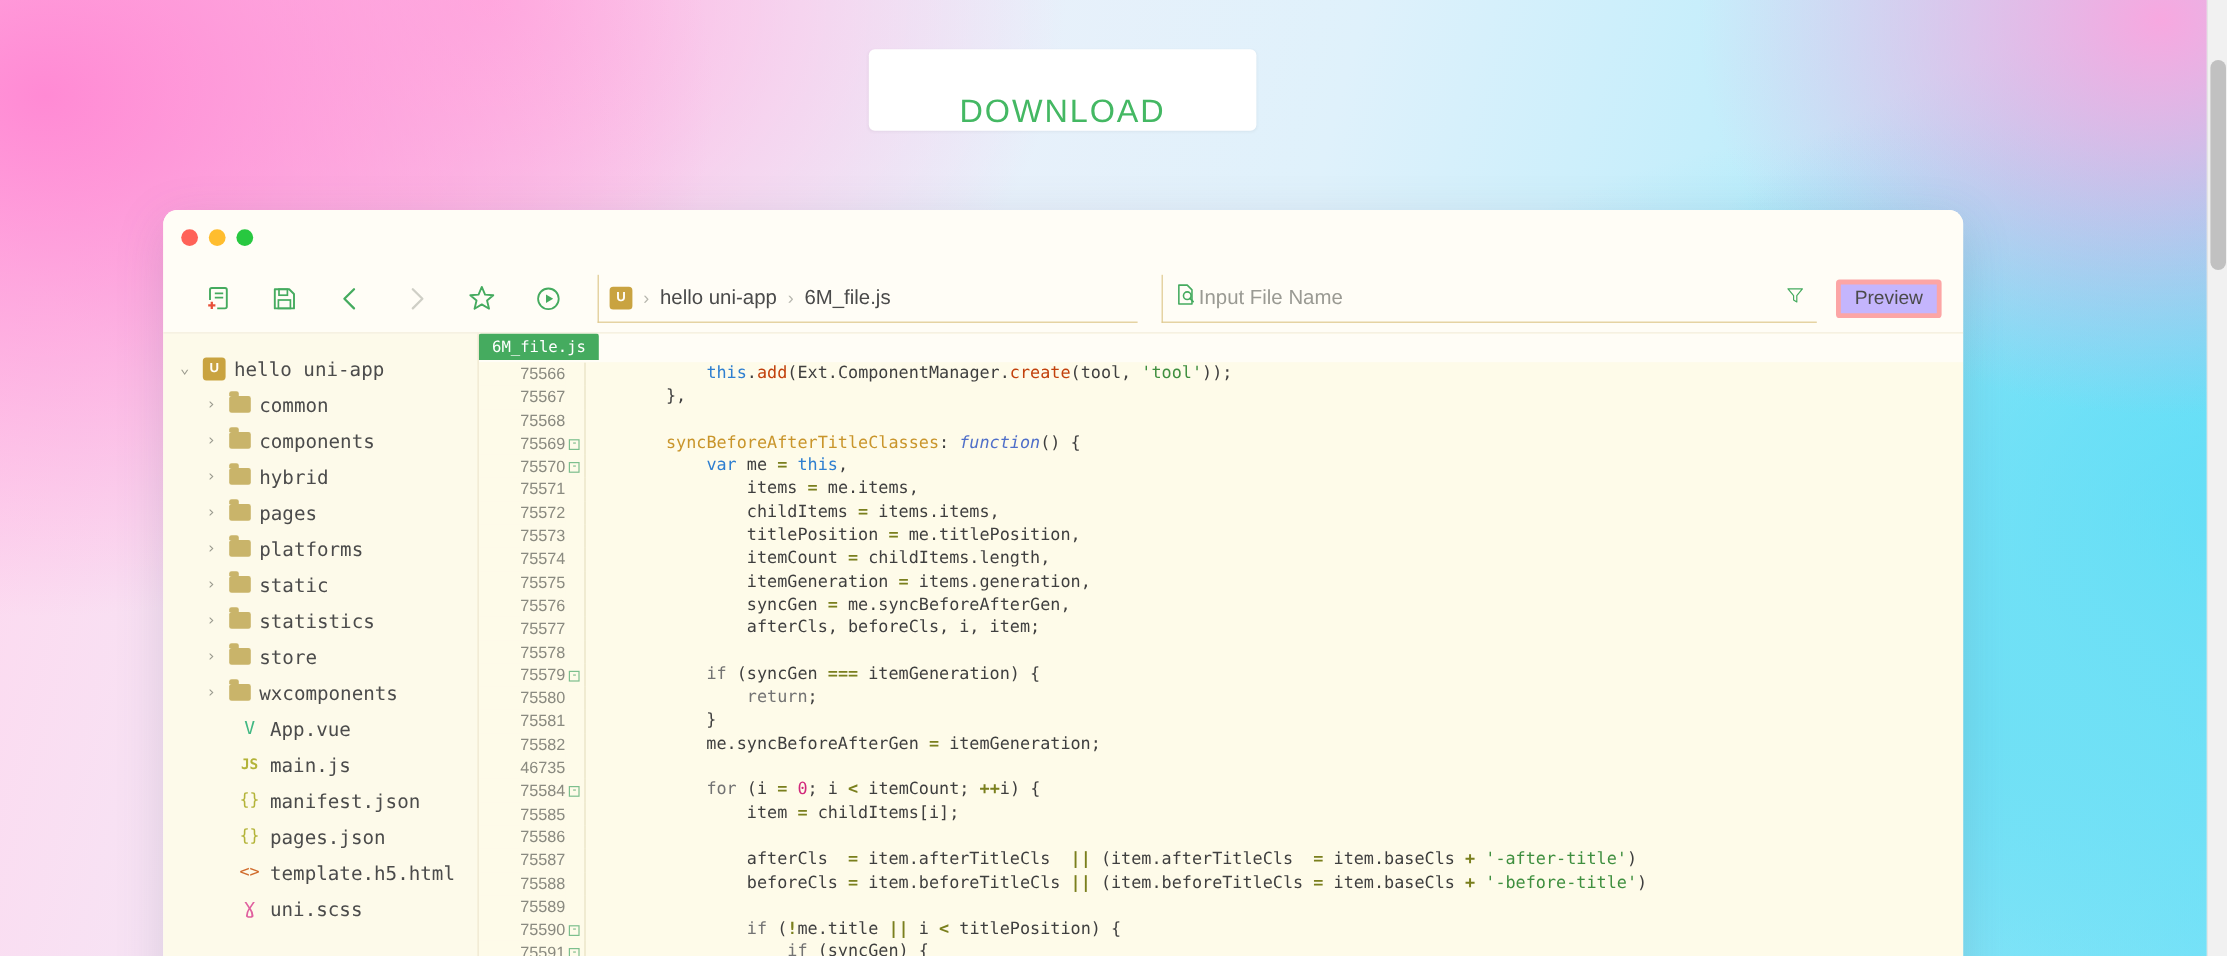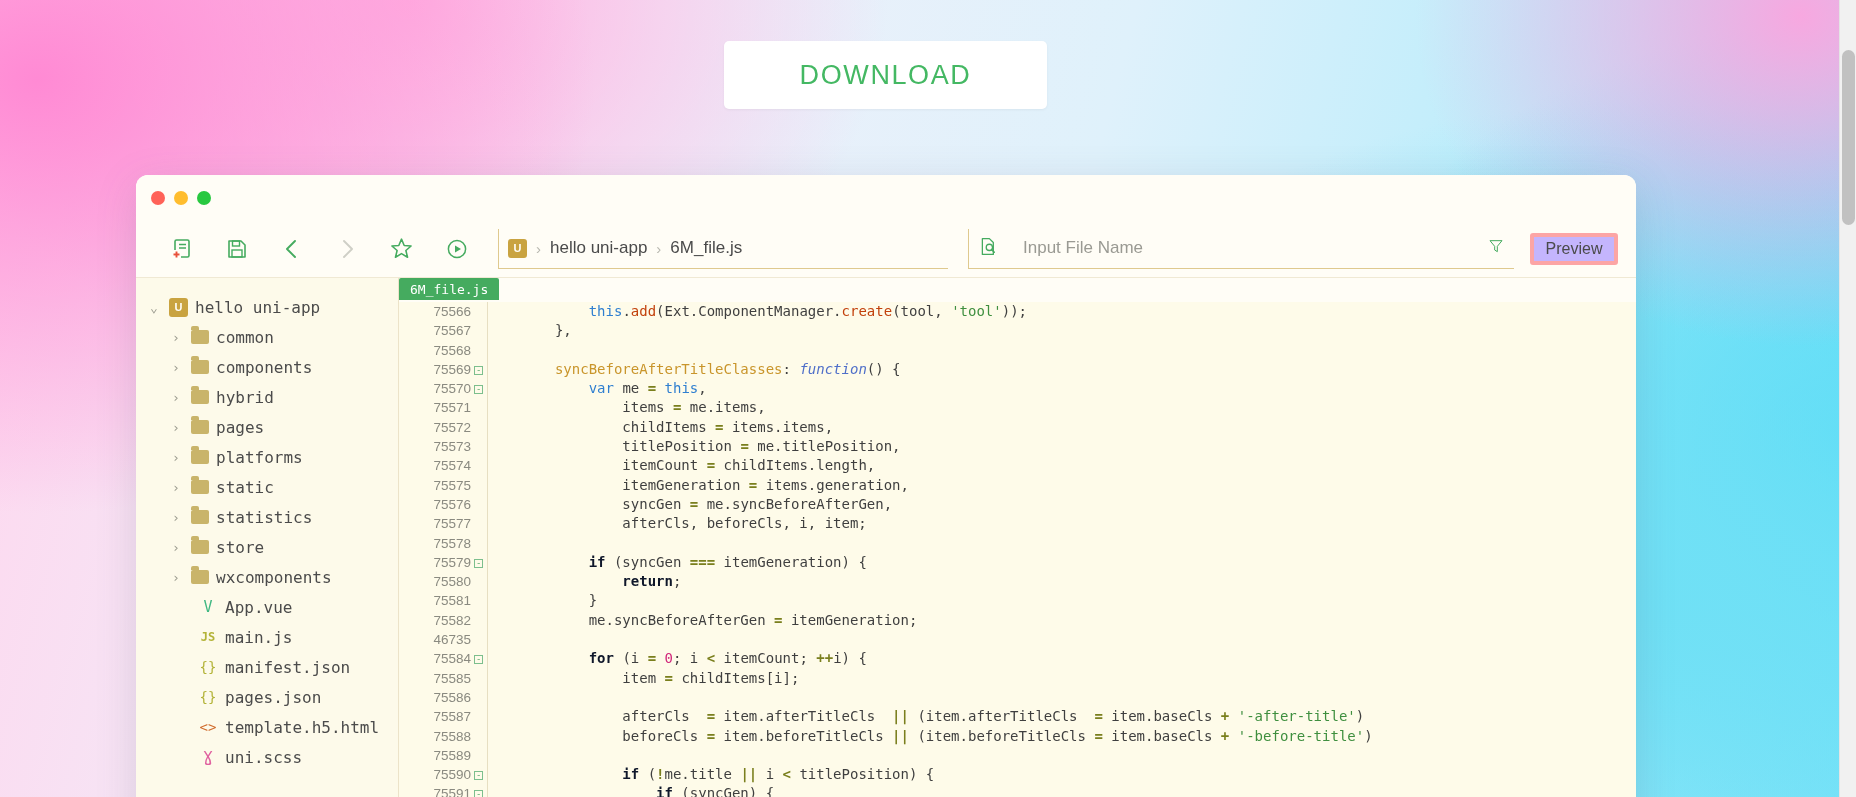--- a/index.html
+++ b/index.html
@@ -36,21 +36,21 @@
     background: #c1c1c1; border-radius: 7px;
   }
 
   
   .download-btn {
     position: absolute;
     left: 724px; top: 41px;
     width: 323px; height: 68px;
     background: #ffffff;
     border-radius: 5px;
-    display: flex; align-items: center; justify-content: center;
+    display: flex; align-items: flex-end; justify-content: center;
     color: #44b863;
     font-size: 27px;
     letter-spacing: 1.6px;
     font-family: "Liberation Sans", sans-serif;
     box-shadow: 0 1px 3px rgba(0,0,0,0.05);
     cursor: pointer;
     z-index: 5;
   }
 
   
@@ -116,21 +116,21 @@
     font-family: "Liberation Sans", sans-serif;
   }
   .crumb-sep { color: #b7b7ae; font-size: 15px; }
   .crumb-text { color: #4a4a4a; font-size: 17px; font-family: "Liberation Sans", sans-serif; }
 
   .search-wrap {
     flex: 1;
     margin-left: 20px;
     height: 40px;
     display: flex; align-items: center;
-    gap: 24px;
+    gap: 0;
     border-bottom: 1px solid #dfc98e;
     border-left: 1px solid #dfc98e;
     padding: 0 10px 0 9px;
   }
   .search-input {
     flex: 1;
     border: none; outline: none;
     background: transparent;
     font-size: 17px;
     color: #3d3d3d;
@@ -249,21 +249,21 @@
     width: 9px; height: 9px;
     border: 1px solid #7cbf8d;
     line-height: 7px;
     font-size: 9px;
     color: #5aa96f;
     text-align: center;
     background: #fefbe9;
   }
   
   .kw   { color: #2f7fd0; }          
-  .kw2  { color: #0f172a; font-weight: bold; }
+  .kw2  { color: #737373; font-weight: normal; }
   .meth { color: #c2410c; }
   .str  { color: #3f8f3f; }
   .num  { color: #d1267a; }
   .op   { color: #7a7f1d; font-weight: bold; }
   .prop { color: #c9952b; }
   .ital { color: #4f6fc9; font-style: italic; text-align: right; }
 </style>
 </head>
 <body>
 

